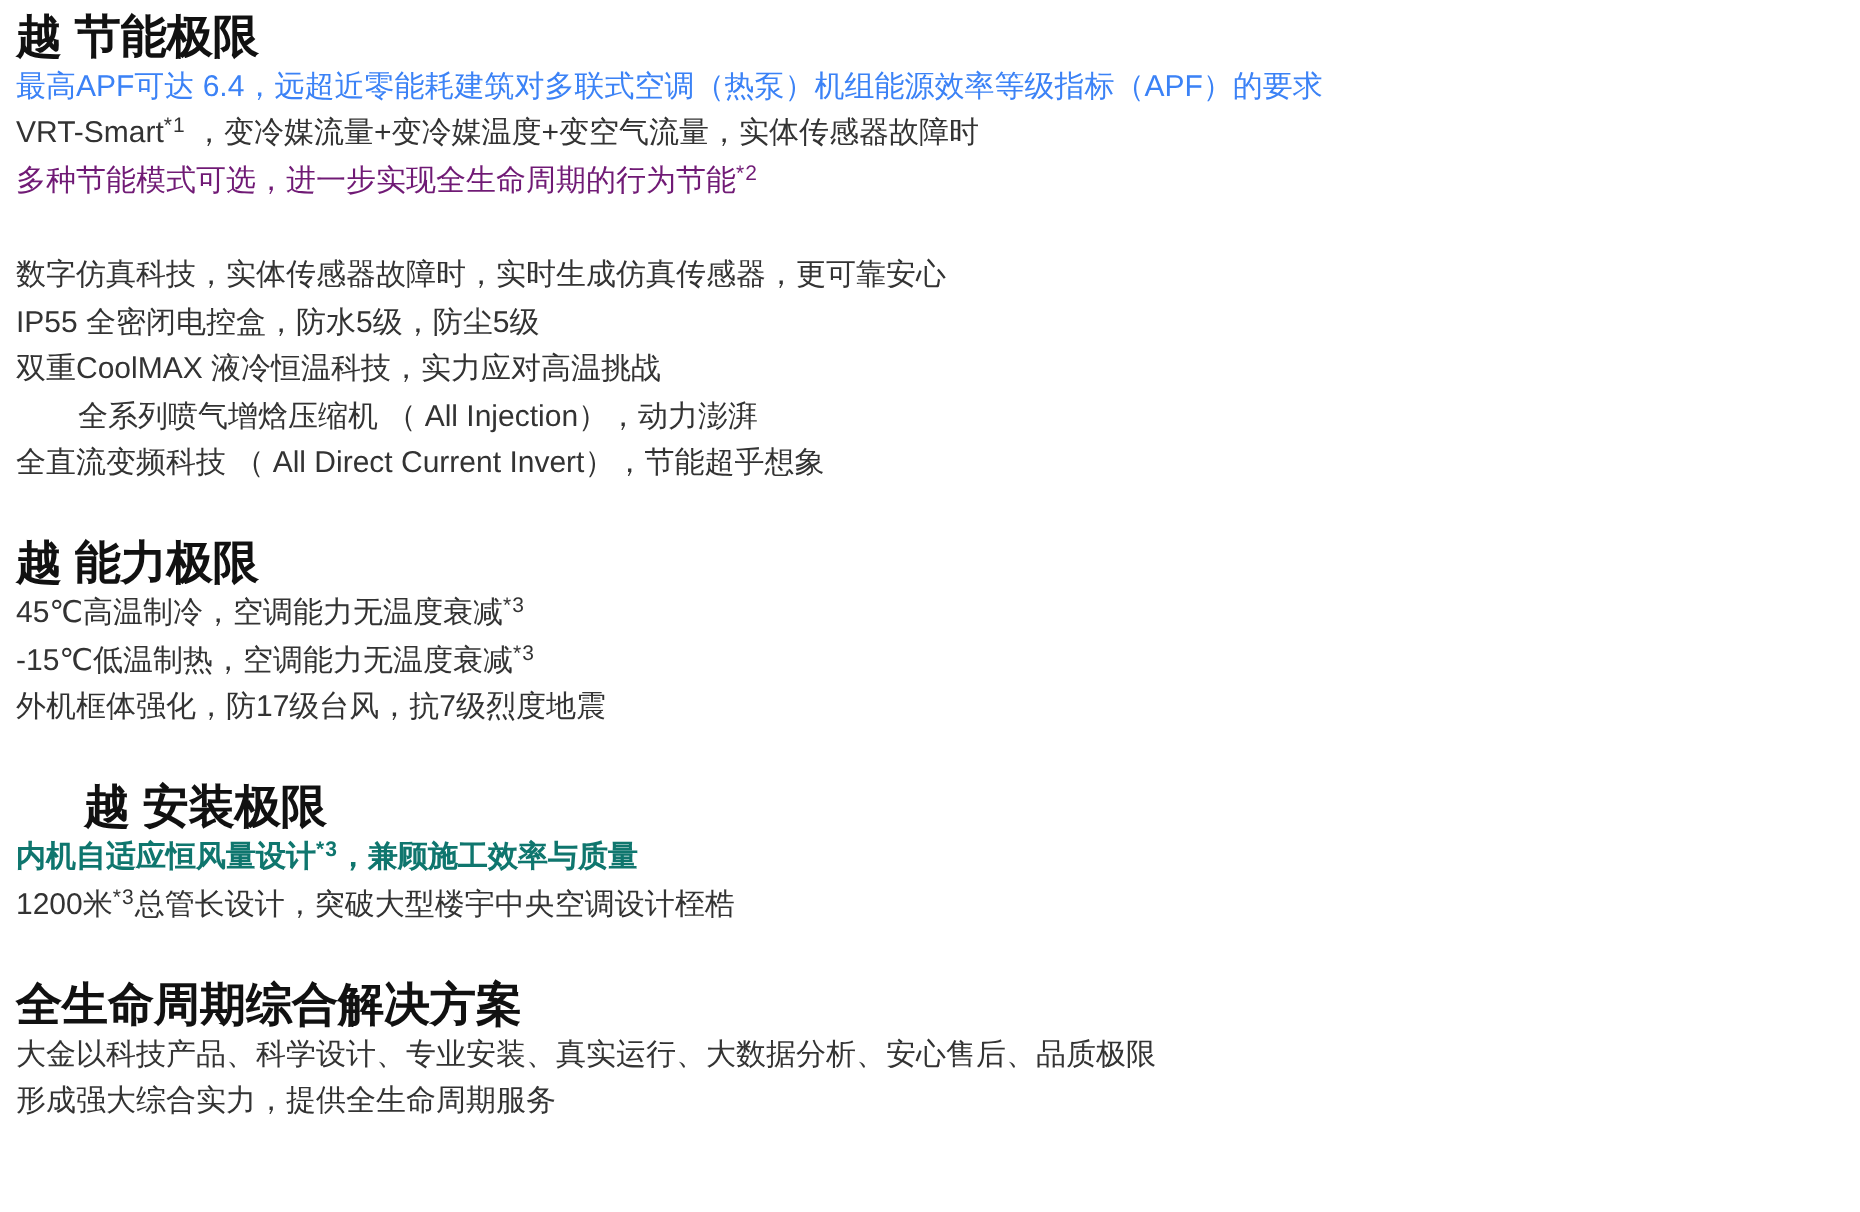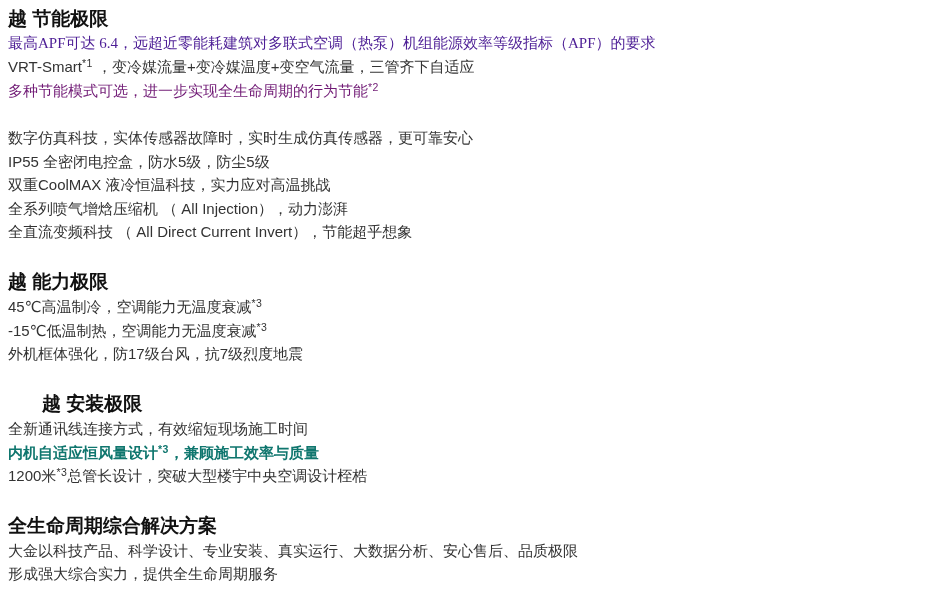--- a/index.html
+++ b/index.html
@@ -17,21 +17,21 @@
     padding: 5px 10px 0 8px;
   }
   .section {
     margin: 0 0 25px 0;
   }
   .section:last-child {
     margin-bottom: 0;
   }
   .section-title {
     margin: 0;
-    font-size: 19px;
+    font-size: 23px;
     line-height: 27px;
     font-weight: 700;
     color: #111111;
   }
   .line {
     margin: 0;
     font-size: 15px;
     line-height: 23.3px;
     color: #333333;
     white-space: nowrap;
@@ -42,40 +42,39 @@
     vertical-align: 5px;
     letter-spacing: 0.5px;
   }
 </style>
 </head>
 <body>
 
 <main class="doc" id="doc" style="background: rgb(255, 255, 255);">
     <section class="section">
       <h2 class="section-title" style="color: rgb(17, 17, 17);">越 节能极限</h2>
-      <p class="line" style="color: #4c1d95; font-family: Liberation Serif, serif;"><span>最高APF可达 6.4，远超近零能耗建筑对多联式空调（热泵）机组能源效率等级指标（APF）的要求</span></p>
-      <p class="line" style="color: rgb(51, 51, 51);"><span>VRT-Smart</span><sup>*1</sup><span> ，变冷媒流量+变冷媒温度+变空气流量，三管齐下自适应</span></p>
+      <p class="line" style="color: #3b82f6;"><span>最高APF可达 6.4，远超近零能耗建筑对多联式空调（热泵）机组能源效率等级指标（APF）的要求</span></p>
+      <p class="line" style="color: rgb(51, 51, 51);"><span>VRT-Smart</span><sup>*1</sup><span> ，变冷媒流量+变冷媒温度+变空气流量，实体传感器故障时</span></p>
       <p class="line" style="color: #701a75;"><span>多种节能模式可选，进一步实现全生命周期的行为节能</span><sup>*2</sup></p>
     </section>
     <section class="section">
       <p class="line" style="color: rgb(51, 51, 51); font-family: Liberation Serif, serif;"><span>数字仿真科技，实体传感器故障时，实时生成仿真传感器，更可靠安心</span></p>
       <p class="line" style="color: rgb(51, 51, 51);"><span>IP55 全密闭电控盒，防水5级，防尘5级</span></p>
       <p class="line" style="color: rgb(51, 51, 51);"><span>双重CoolMAX 液冷恒温科技，实力应对高温挑战</span></p>
-      <p class="line" style="color: rgb(51, 51, 51);"><span>全系列喷气增焓压缩机 （ All Injection），动力澎湃</span></p>
+      <p class="line" style="color: rgb(51, 51, 51); margin-left: 31px;"><span>全系列喷气增焓压缩机 （ All Injection），动力澎湃</span></p>
       <p class="line" style="color: rgb(51, 51, 51);"><span>全直流变频科技 （ All Direct Current Invert），节能超乎想象</span></p>
     </section>
     <section class="section">
       <h2 class="section-title" style="color: rgb(17, 17, 17);">越 能力极限</h2>
       <p class="line" style="color: rgb(51, 51, 51);"><span>45℃高温制冷，空调能力无温度衰减</span><sup>*3</sup></p>
       <p class="line" style="color: rgb(51, 51, 51);"><span>-15℃低温制热，空调能力无温度衰减</span><sup>*3</sup></p>
       <p class="line" style="color: rgb(51, 51, 51);"><span>外机框体强化，防17级台风，抗7级烈度地震</span></p>
     </section>
     <section class="section">
       <h2 class="section-title" style="color: rgb(17, 17, 17); margin-left: 34px;">越 安装极限</h2>
-      <p class="line" style="color: rgb(51, 51, 51);"><span>全新通讯线连接方式，有效缩短现场施工时间</span></p>
       <p class="line" style="color: #0f766e; font-weight: bold;"><span>内机自适应恒风量设计</span><sup>*3</sup><span>，兼顾施工效率与质量</span></p>
       <p class="line" style="color: rgb(51, 51, 51);"><span>1200米</span><sup>*3</sup><span>总管长设计，突破大型楼宇中央空调设计桎梏</span></p>
     </section>
     <section class="section">
       <h2 class="section-title" style="color: rgb(17, 17, 17);">全生命周期综合解决方案</h2>
       <p class="line" style="color: rgb(51, 51, 51);"><span>大金以科技产品、科学设计、专业安装、真实运行、大数据分析、安心售后、品质极限</span></p>
       <p class="line" style="color: rgb(51, 51, 51);"><span>形成强大综合实力，提供全生命周期服务</span></p>
     </section>
   </main>
 

